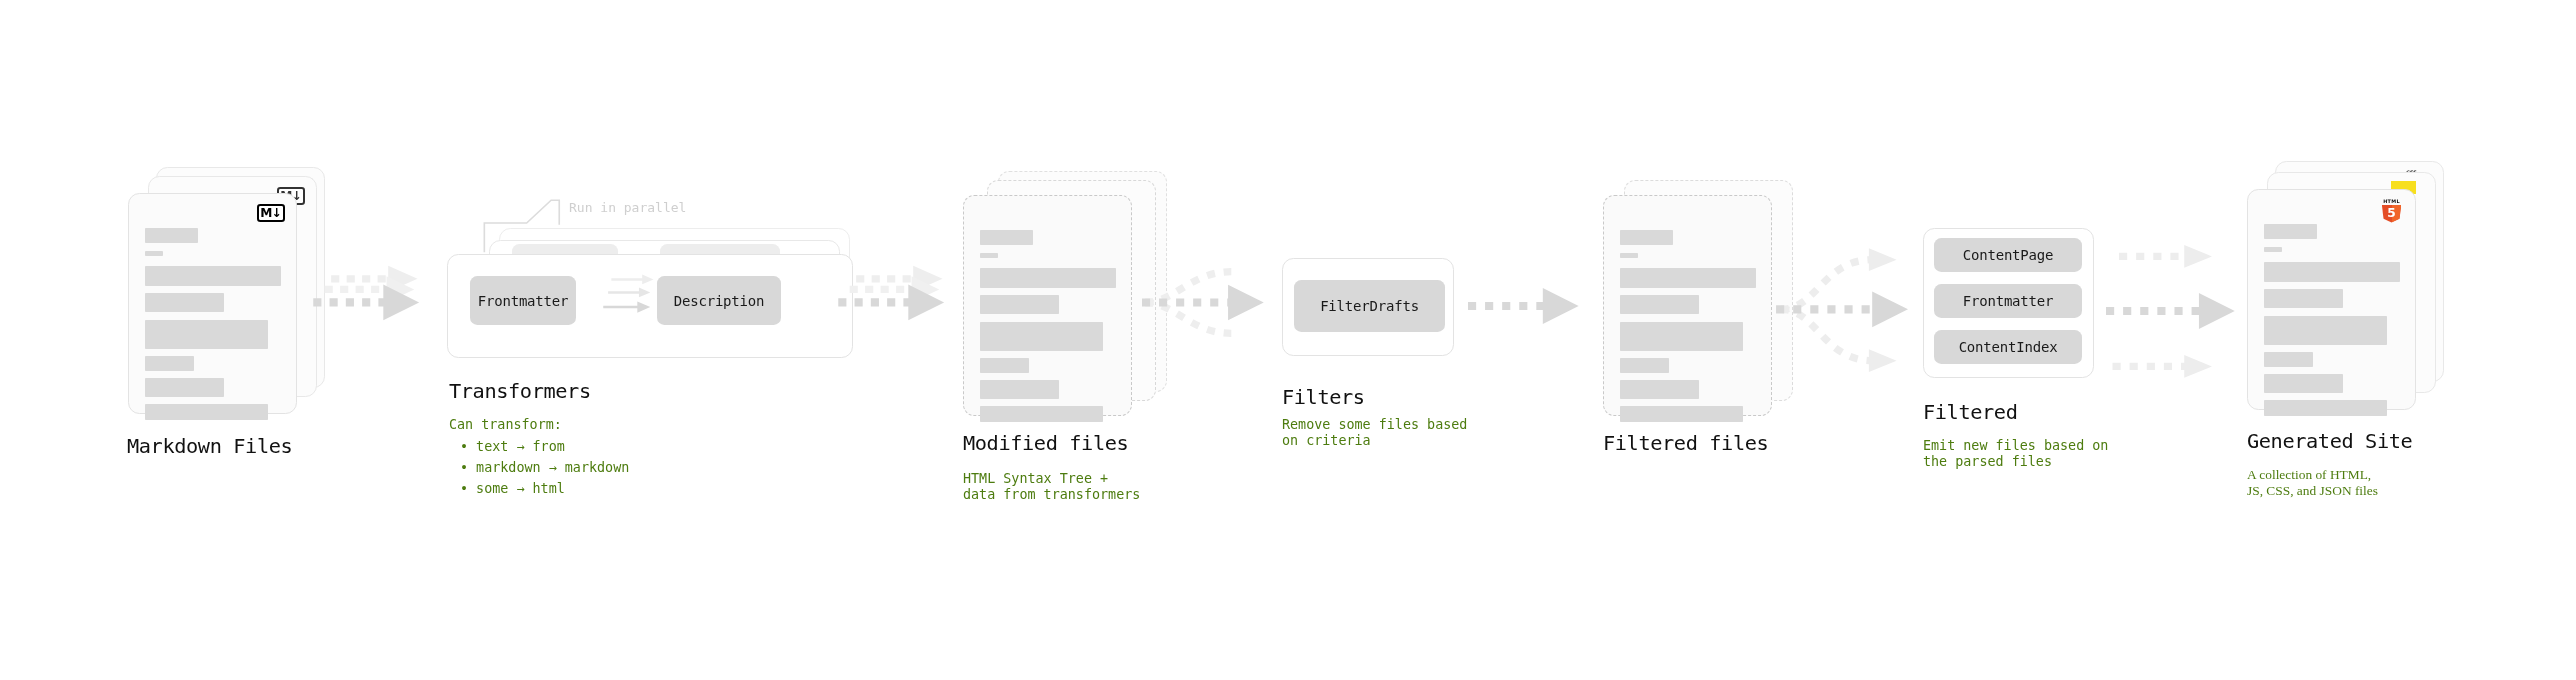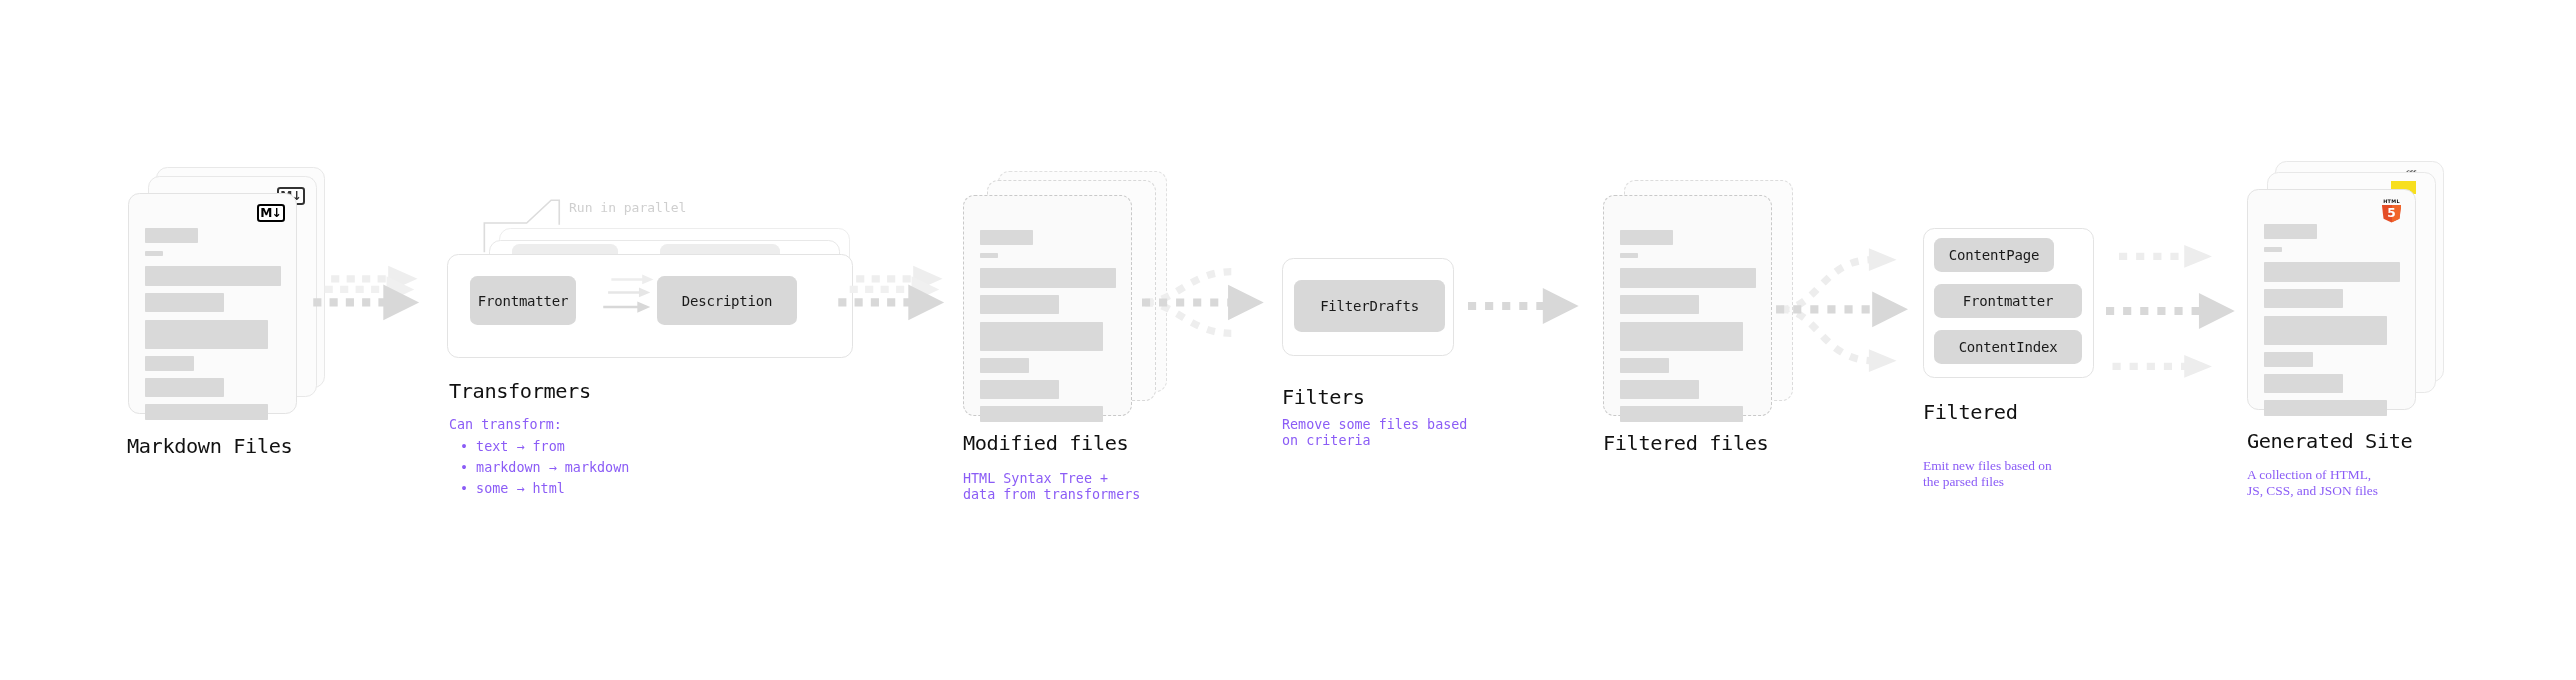--- a/index.html
+++ b/index.html
@@ -63,21 +63,21 @@
   }
   .chip{
     background:#d8d8d8; border-radius:7.3px; display:flex; align-items:center;
     justify-content:center; font-size:14px; color:#1a1a1a; letter-spacing:-0.2px;
   }
   .chip.ghost1{ background:#e4e4e4; }
   .chip.ghost2{ background:#ededed; }
 
   
   .title{ position:absolute; font-size:20.3px; letter-spacing:-0.4px; color:#111; white-space:nowrap; }
-  .sub{ position:absolute; font-size:13.4px; line-height:16.3px; color:#8b5cf6; white-space:pre; }
+  .sub{ position:absolute; font-size:13.4px; line-height:16.3px; color:#4d7c0f; white-space:pre; }
   .paren{ position:absolute; font-size:13px; color:#cfcfcf; white-space:nowrap; }
 
   svg{ position:absolute; left:0; top:0; overflow:visible; }
 </style>
 </head>
 <body>
 
 <div class="canvas">
 
   <div class="node">
@@ -156,21 +156,21 @@
       <polygon points="38,18 52,24 38,30" fill="#e6e6e6"></polygon>
       <g stroke="#d8d8d8" stroke-width="3">
           <line x1="-6" y1="42" x2="38" y2="42"></line>
         </g>
       <polygon points="36,35 52,42 36,49" fill="#d8d8d8"></polygon>
     </svg>
 
     <div class="chip" style="position:absolute;left:470px; top:276px; width:106px; height:49px;">
       <span>Frontmatter</span>
     </div>
-    <div class="chip" style="position:absolute;left:657px; top:276px; width:140px; height:49px;">
+    <div class="chip" style="position:absolute;left:657px; top:276px; width:124px; height:49px;">
       <span>Description</span>
     </div>
 
     <div class="title" style="left:449px; top:379px;">Transformers</div>
     <div class="sub" style="left:449px; top:417px;">Can transform:</div>
     <div class="sub" style="left:460px; top:439px;">• text → from</div>
     <div class="sub" style="left:460px; top:460px;">• markdown → markdown</div>
     <div class="sub" style="left:460px; top:481px;">• some → html</div>
   </div>
 
@@ -262,31 +262,31 @@
     <polygon points="114,20 148,34 114,48" fill="#ededed"></polygon>
     <polygon points="114,144 148,158 114,172" fill="#ededed"></polygon>
     <g stroke="#d8d8d8" stroke-width="10" stroke-dasharray="10 11">
       <line x1="0" y1="95" x2="122" y2="95"></line>
     </g>
     <polygon points="118,73 162,95 118,117" fill="#d8d8d8"></polygon>
   </svg>
 
   <div class="node">
     <div class="box" style="left:1923px; top:228px; width:171px; height:150px;"></div>
-    <div class="chip" style="position:absolute;left:1934px; top:238px; width:120px; height:34px;">
+    <div class="chip" style="position:absolute;left:1934px; top:238px; width:148px; height:34px;">
       <span>ContentPage</span>
     </div>
     <div class="chip" style="position:absolute;left:1934px; top:284px; width:148px; height:34px;">
       <span>Frontmatter</span>
     </div>
     <div class="chip" style="position:absolute;left:1934px; top:330px; width:148px; height:34px;">
       <span>ContentIndex</span>
     </div>
     <div class="title" style="left:1923px; top:400px;">Filtered</div>
-    <div class="sub" style="left:1923px; top:458px;font-family:Liberation Serif, serif;">Emit new files based on
+    <div class="sub" style="left:1923px; top:438px;">Emit new files based on
 the parsed files</div>
   </div>
 
   <svg width="163" height="163" style="left:2106px; top:236px;" viewBox="0 0 200 200">
     <g stroke="#ededed" stroke-width="9" stroke-dasharray="10 11">
       <line x1="16" y1="25" x2="100" y2="25"></line>
       <line x1="8" y1="160" x2="100" y2="160"></line>
     </g>
     <polygon points="96,11 130,25 96,39" fill="#ededed"></polygon>
     <polygon points="96,146 130,160 96,174" fill="#ededed"></polygon>

